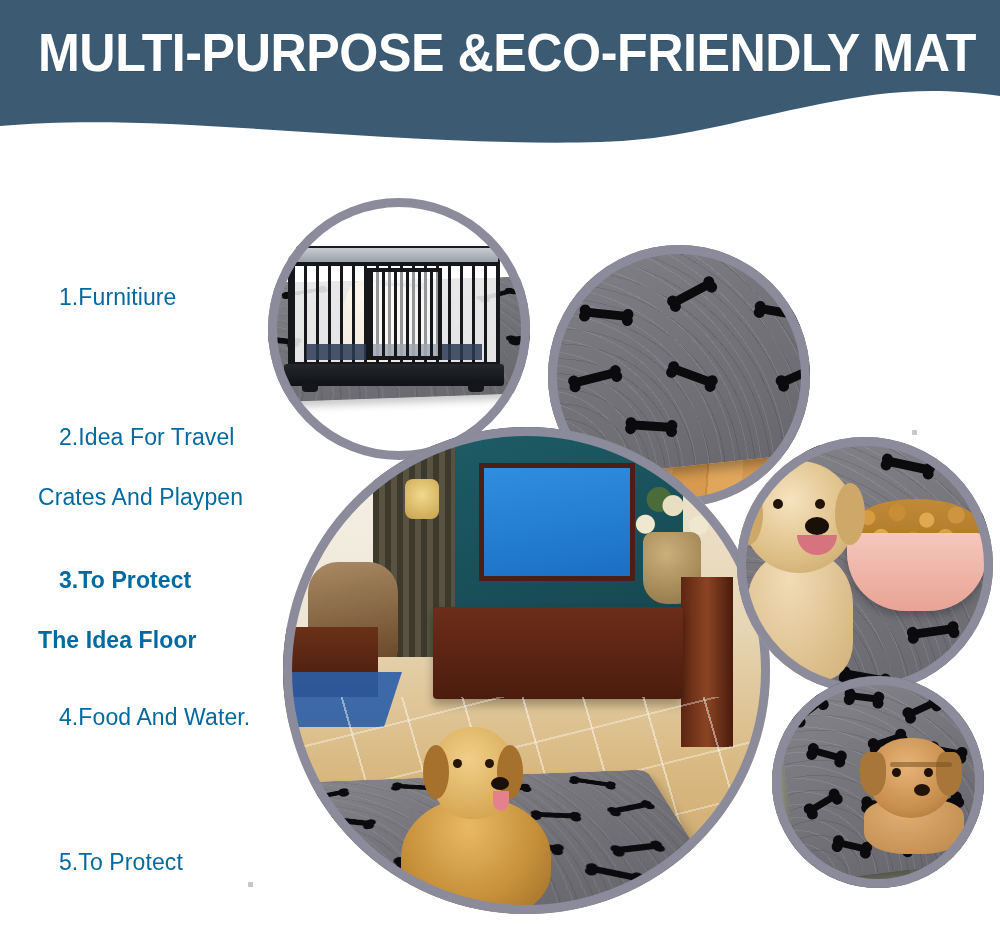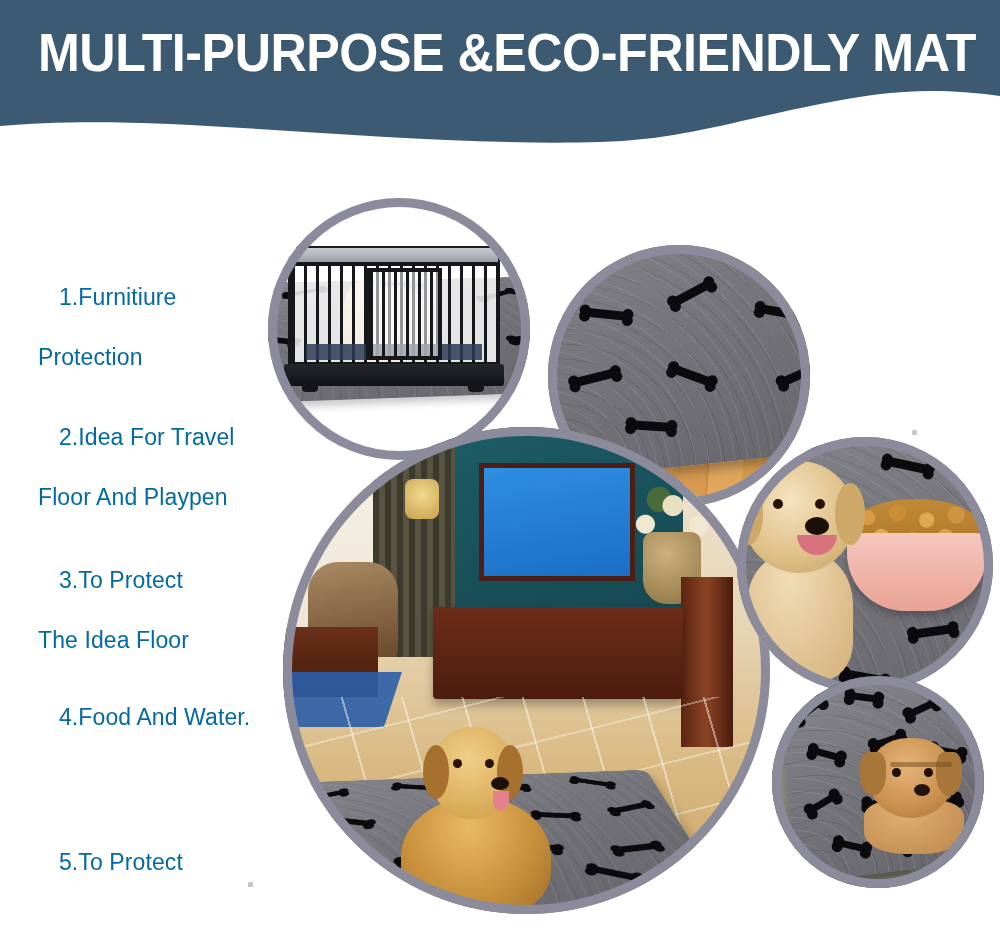--- a/index.html
+++ b/index.html
@@ -195,29 +195,28 @@
     <svg class="header-wave" viewBox="0 0 1000 150" preserveAspectRatio="none">
       <path d="M0,0 L1000,0 L1000,96 C930,86 880,92 820,104 C730,122 680,140 600,142 C470,146 300,130 170,124 C100,121 45,122 0,126 Z" fill="#3d5a73"></path>
     </svg>
     <div class="header-title">MULTI-PURPOSE &amp;ECO-FRIENDLY MAT</div>
   </div>
 
   <div class="feature-list">
 
     <div class="feature-item" style="top:12px;">
       <span>1.Furnitiure</span>
-      <span class="ln2">Protection</span>
     </div>
 
     <div class="feature-item" style="top:152px;">
       <span>2.Idea For Travel</span>
-      <span class="ln2">Floor And Playpen</span>
-    </div>
-
-    <div class="feature-item" style="top:295px;">
+      <span class="ln2">Crates And Playpen</span>
+    </div>
+
+    <div class="feature-item" style="top:295px;font-weight:bold;">
       <span>3.To Protect</span>
       <span class="ln2">The Idea Floor</span>
     </div>
 
     <div class="feature-item" style="top:432px;">
       <span>4.Food And Water.</span>
     </div>
 
     <div class="feature-item" style="top:577px;">
       <span>5.To Protect</span>

